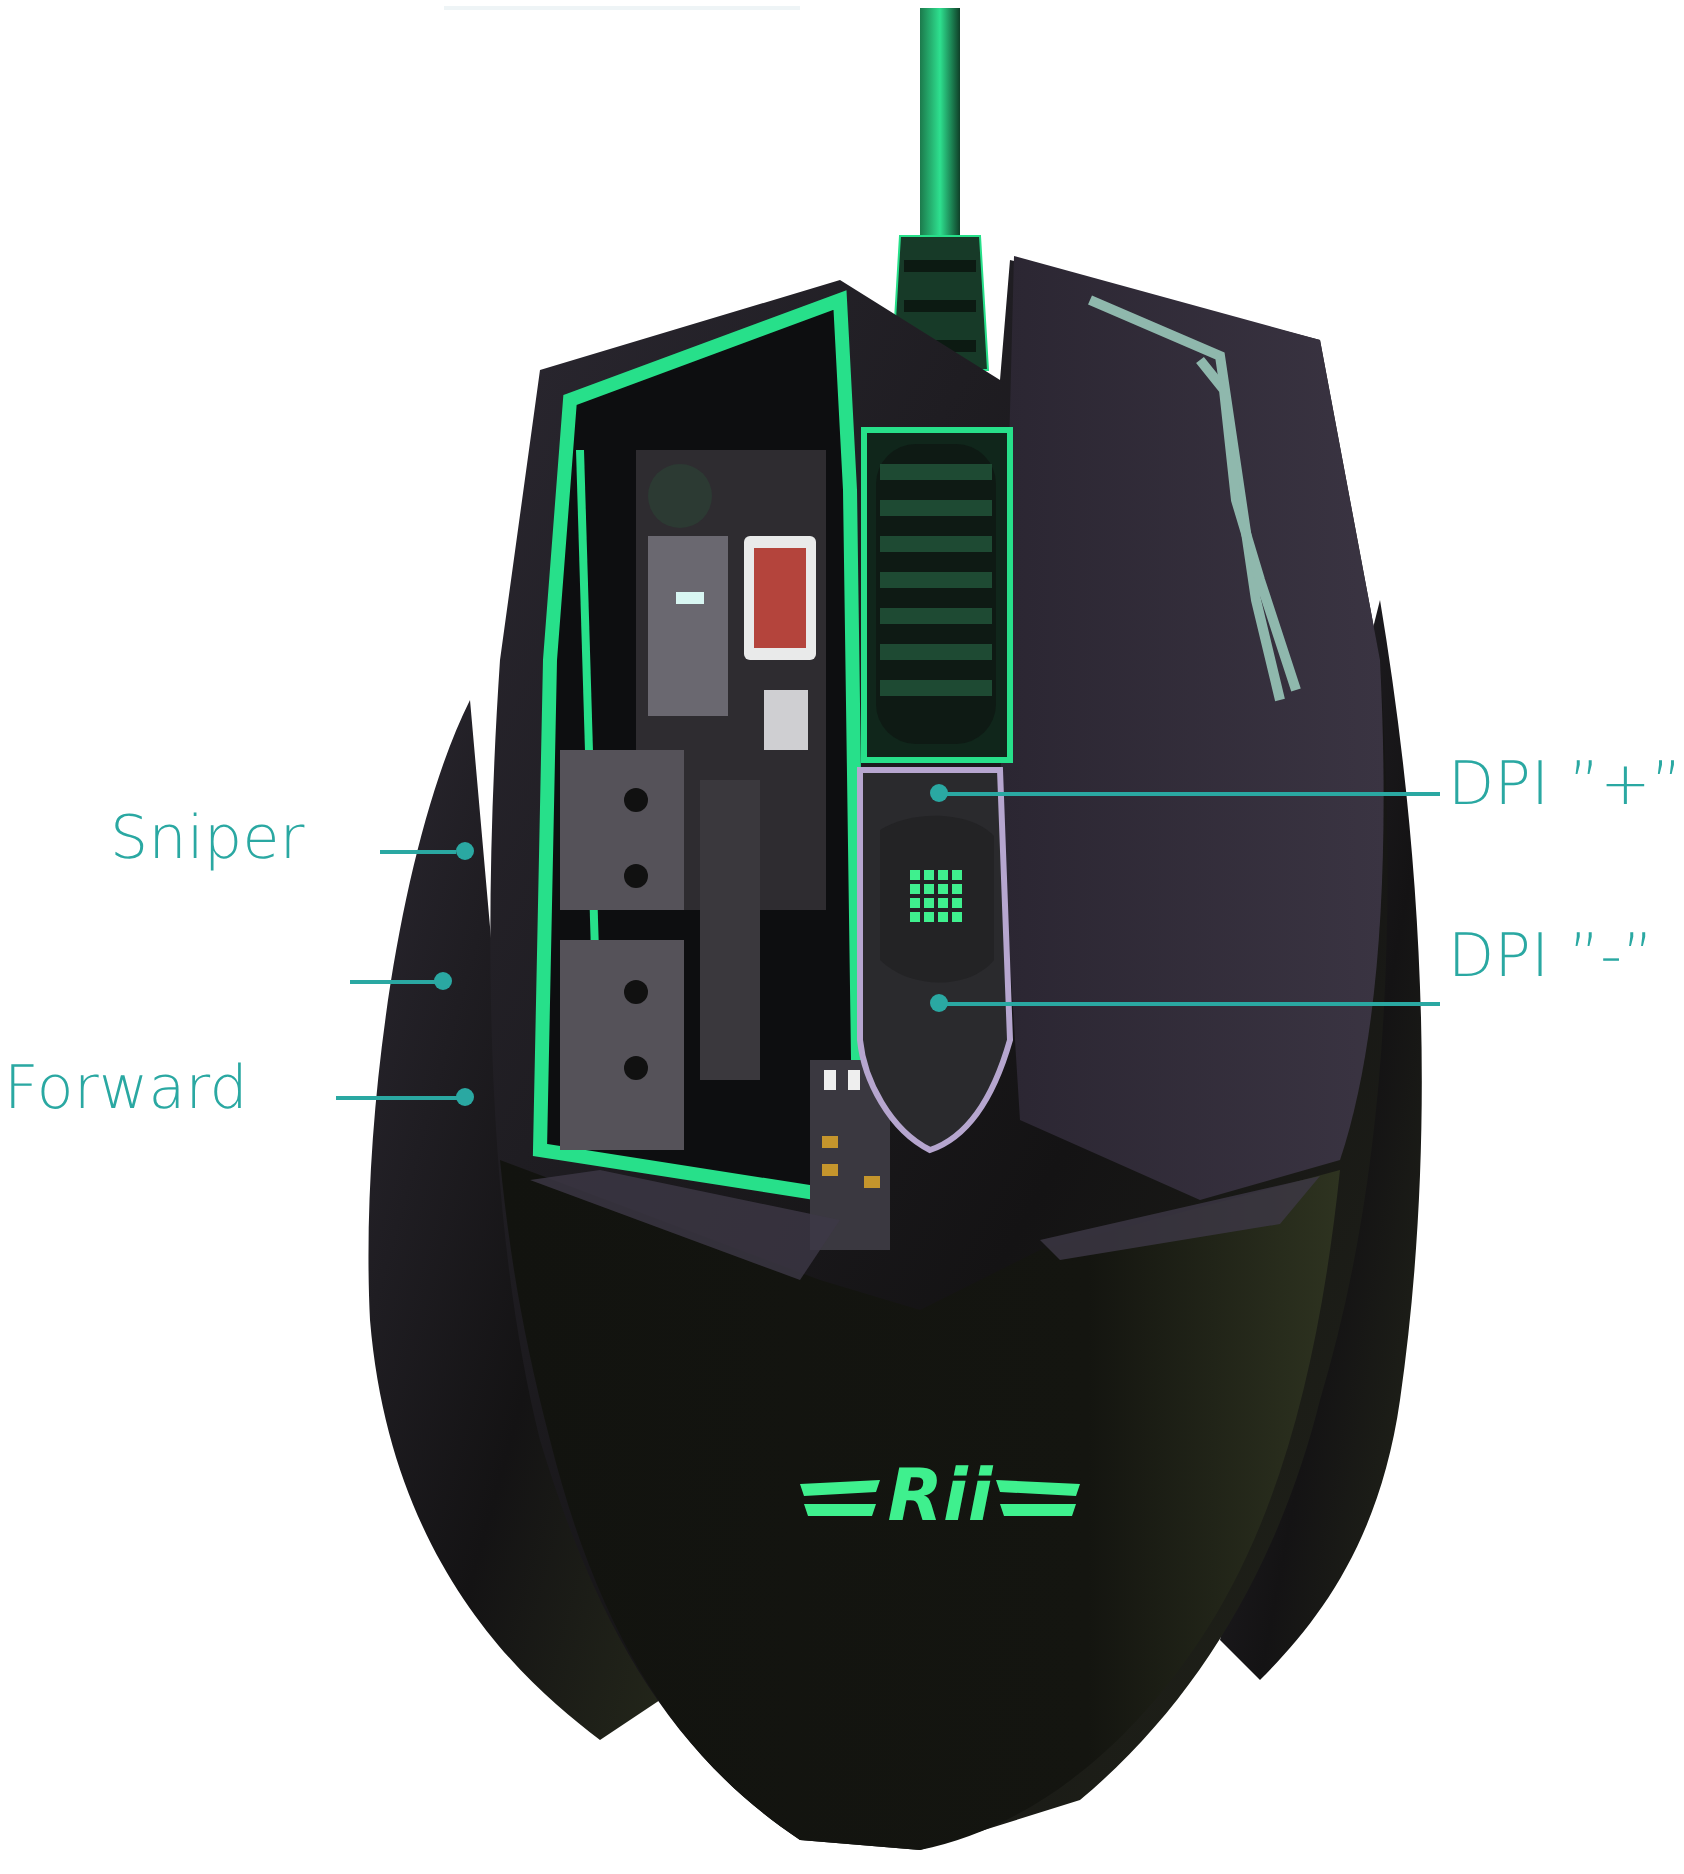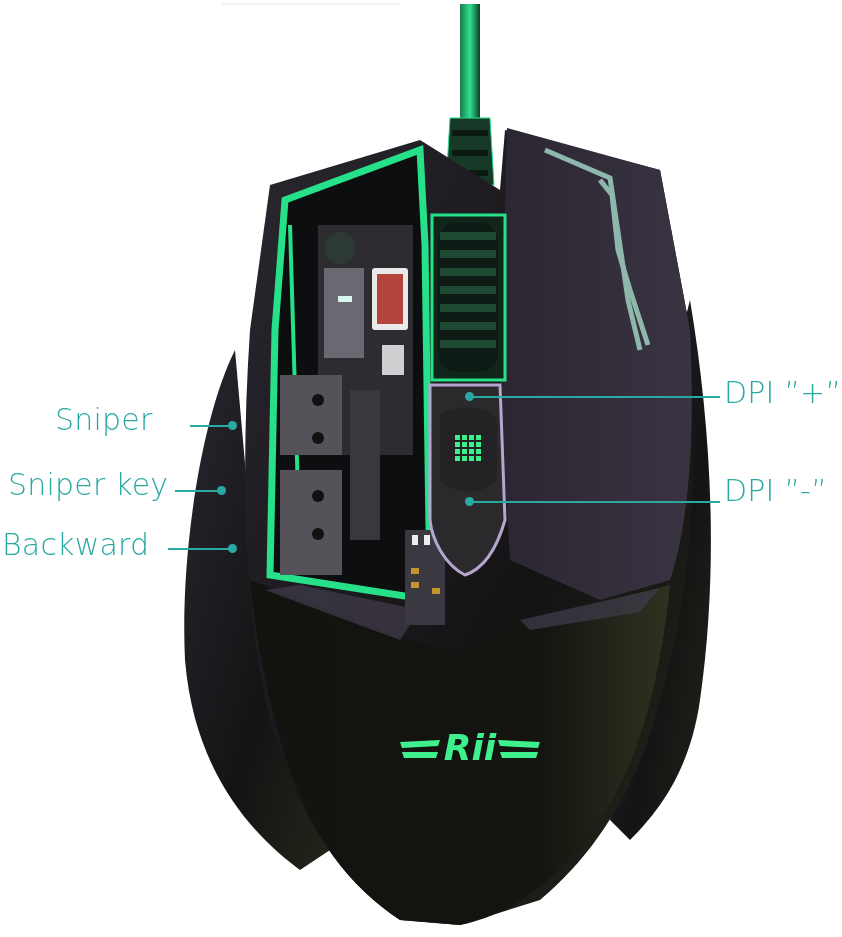--- a/index.html
+++ b/index.html
@@ -6,21 +6,21 @@
   body { width:842px; height:937px; position:relative; overflow:hidden;
          font-family:"DejaVu Sans", "Liberation Sans", sans-serif; }
   .stage { position:absolute; left:0; top:0; width:842px; height:937px; }
   .topline { position:absolute; left:222px; top:3px; width:178px; height:2px; background:#eef4f6; }
   svg.mouse { position:absolute; left:0; top:0; }
   .label { position:absolute; color:#2aa8a2; font-size:30px; letter-spacing:0.2px; line-height:1; white-space:nowrap; font-weight:300; }
   .lbl-forward  { left:55px;  top:405px; }
   .lbl-sniper   { left:8px;   top:470px; }
   .lbl-backward { left:2px;   top:530px; }
   .lbl-dpiplus  { left:724px; top:378px; }
-  .lbl-dpiminus { left:724px; top:476px; }
+  .lbl-dpiminus { left:724px; top:464px; }
   .leader { position:absolute; height:2px; background:#2aa8a2; }
   .dot { position:absolute; width:9px; height:9px; border-radius:50%; background:#2aa8a2; }
 </style>
 </head>
 <body>
 
 <div class="stage">
   <div class="topline"></div>
 
   <svg class="mouse" width="842" height="937" viewBox="0 0 842 937">
@@ -132,25 +132,24 @@
       <path d="M498 740 L540 742 L538 748 L500 746 Z"></path>
       <path d="M500 752 L538 752 L536 758 L502 758 Z"></path>
       <text x="470" y="760" text-anchor="middle" font-family="DejaVu Sans, sans-serif" font-size="36" font-weight="bold" font-style="italic" fill="#3ff08e">Rii</text>
     </g>
   </svg>
 
   <div class="label lbl-forward">Sniper</div>
   <div class="leader" style="left:190px; top:425px; width:38px;"></div>
   <div class="dot" style="left:228px; top:421px;"></div>
 
-  <div class="label lbl-sniper">Sniper key</div>
   <div class="leader" style="left:175px; top:490px; width:44px;"></div>
   <div class="dot" style="left:217px; top:486px;"></div>
 
-  <div class="label lbl-backward">Backward</div>
+  <div class="label lbl-backward">Forward</div>
   <div class="leader" style="left:168px; top:548px; width:62px;"></div>
   <div class="dot" style="left:228px; top:544px;"></div>
 
   <div class="dot" style="left:465px; top:392px;"></div>
   <div class="leader" style="left:472px; top:396px; width:248px;"></div>
   <div class="label lbl-dpiplus">DPI ”+”</div>
 
   <div class="dot" style="left:465px; top:497px;"></div>
   <div class="leader" style="left:472px; top:501px; width:248px;"></div>
   <div class="label lbl-dpiminus">DPI ”-”</div>

